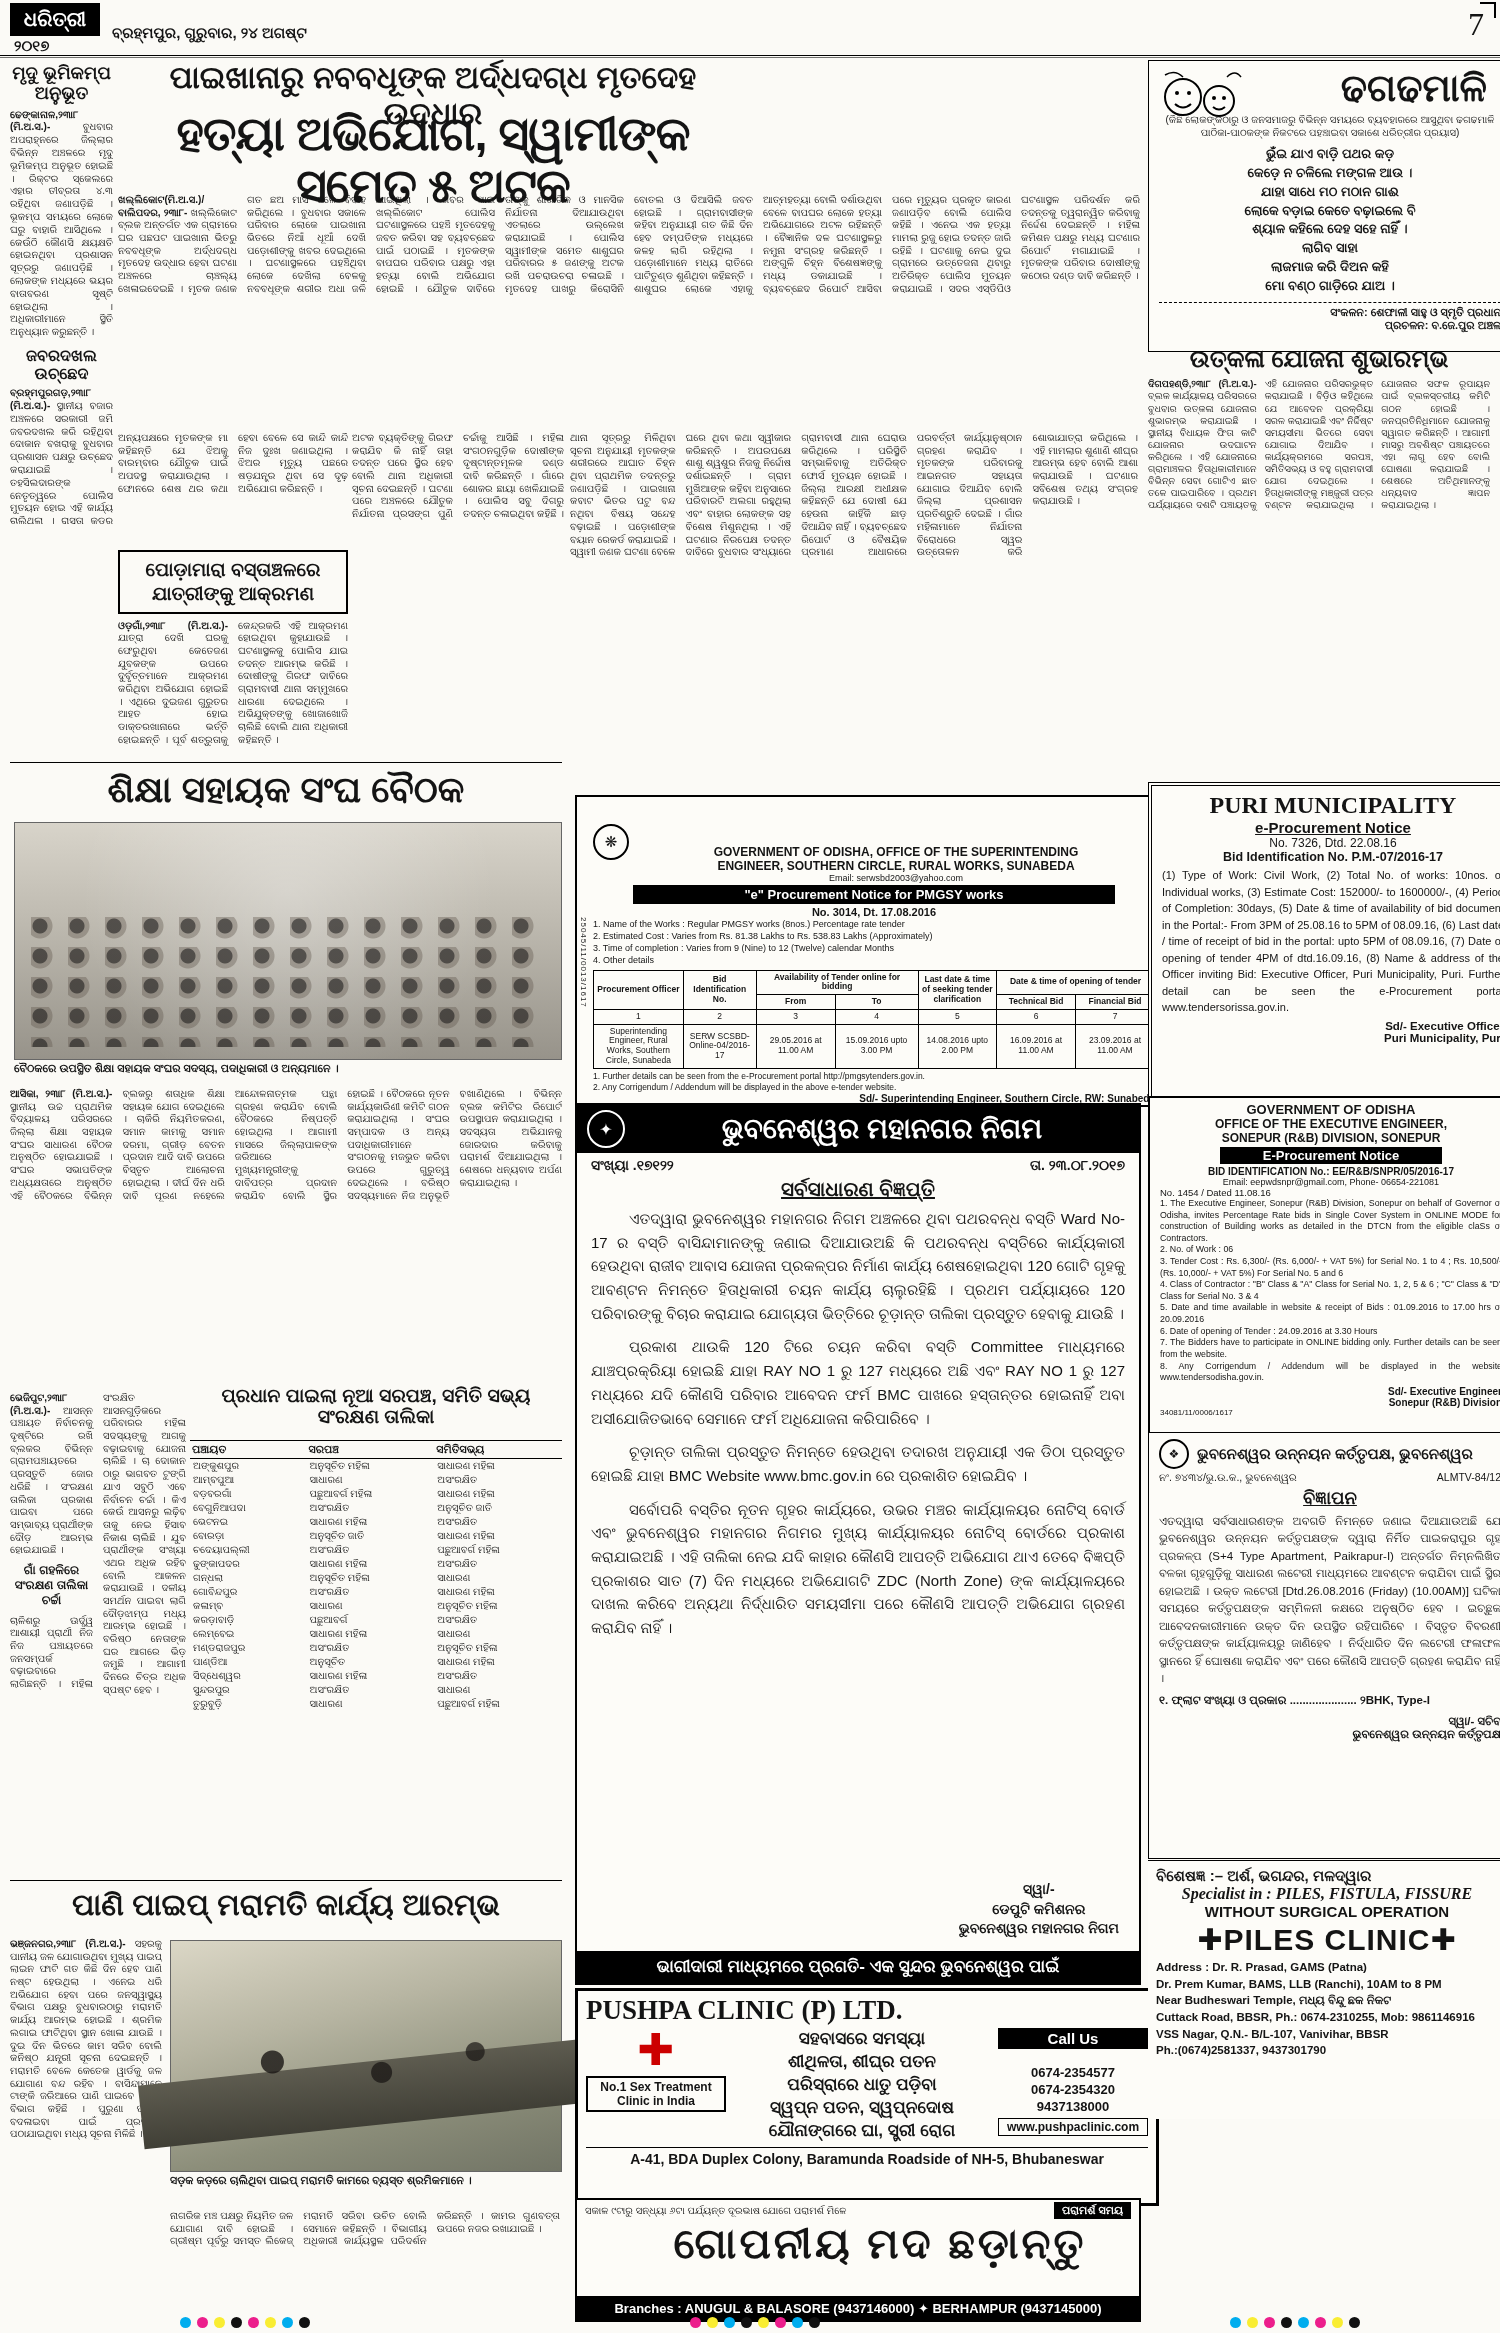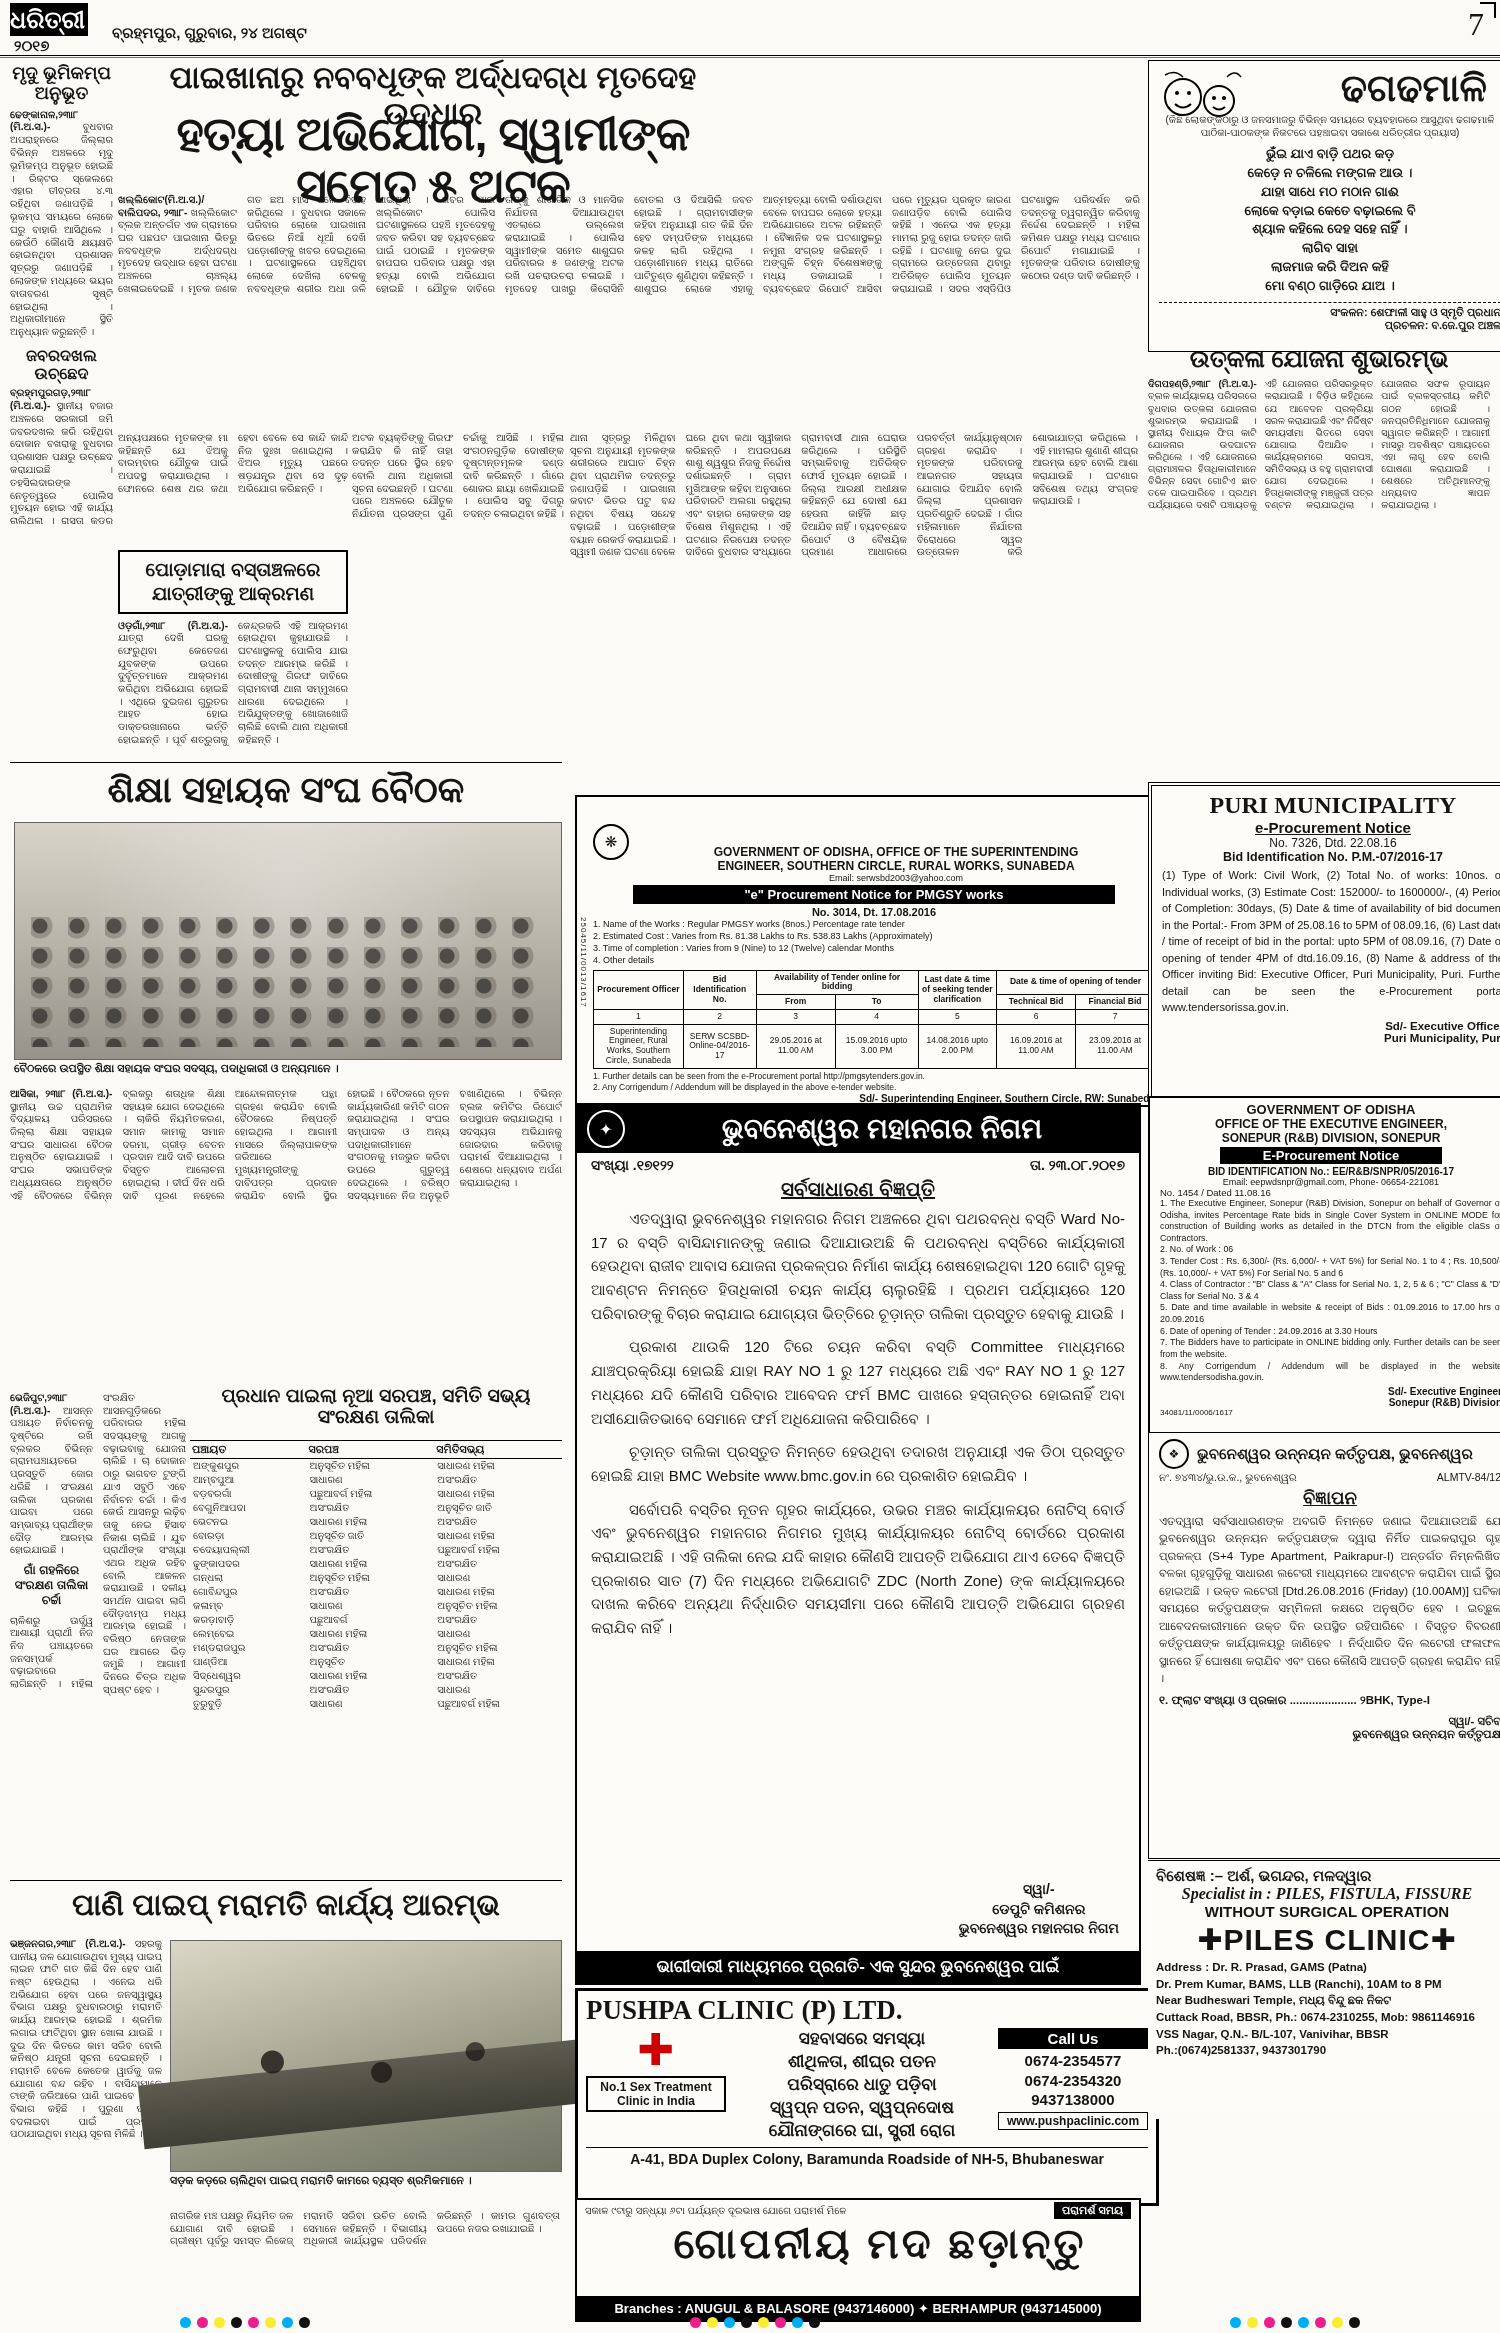--- a/index.html
+++ b/index.html
@@ -12,22 +12,22 @@
   .ovh{overflow:hidden;}
   .pre{white-space:pre-line;}
   .cols{column-gap:10px;font-size:10px;line-height:1.27;text-align:justify;overflow:hidden;}
   .c2{column-count:2;} .c3{column-count:3;} .c5{column-count:5;} .c8{column-count:8;}
   .body-sm{font-size:10px;line-height:1.28;text-align:justify;}
   .dl{font-weight:bold;}
   .rule{position:absolute;height:1px;background:#000;}
   
   .masthead{position:absolute;left:0;top:0;width:100%;height:55px;border-bottom:1px solid #000;background:#fbfaf6;}
   .mast2{position:absolute;left:0;top:57px;width:100%;height:1px;background:#000;opacity:.55;}
-  .logo-box{position:absolute;left:10px;top:3px;width:78px;height:33px;background:#000;color:#fff;
-            display:flex;align-items:center;justify-content:flex-start;font-weight:bold;font-size:24px;}
+  .logo-box{position:absolute;left:10px;top:3px;width:90px;height:33px;background:#000;color:#fff;
+            display:flex;align-items:center;justify-content:center;font-weight:bold;font-size:20px;}
   .year{position:absolute;left:14px;top:37px;font-size:15px;font-weight:bold;}
   .date-line{position:absolute;left:112px;top:24px;font-size:15px;font-weight:bold;}
   .pageno{position:absolute;right:16px;top:6px;font-size:32px;font-family:"Liberation Serif",serif;font-weight:300;}
   .cornermark{position:absolute;right:4px;top:2px;width:14px;height:14px;border-top:2px solid #000;border-right:2px solid #000;}
   
   .kicker{font-size:31px;font-weight:800;text-align:center;line-height:1.15;}
   .headline-xl{font-size:47px;font-weight:900;text-align:center;line-height:1.1;letter-spacing:-1px;}
   .h-sec{font-weight:900;text-align:center;line-height:1.1;}
   .boxed-head{border:2px solid #000;padding:6px 8px;font-size:19px;font-weight:800;text-align:center;line-height:1.25;margin:8px 0 6px;}
   
@@ -322,21 +322,21 @@
         <div style="font-size:44px;line-height:1;color:#c00;">✚</div>
         <div class="b" style="border:2px solid #000;font-size:12px;padding:2px;margin-top:4px;">No.1 Sex Treatment Clinic in India</div>
       </div>
       <div class="b pre" style="flex:1;font-size:17px;line-height:1.35;text-align:center;">ସହବାସରେ ସମସ୍ୟା
 ଶୀଥିଳତା, ଶୀଘ୍ର ପତନ
 ପରିସ୍ରାରେ ଧାତୁ ପଡ଼ିବା
 ସ୍ୱପ୍ନ ପତନ, ସ୍ୱପ୍ନଦୋଷ
 ଯୌନାଙ୍ଗରେ ଘା, ସ୍ତ୍ରୀ ରୋଗ</div>
       <div style="width:150px;text-align:center;">
         <div class="blackbar" style="font-size:15px;padding:2px;">Call Us</div>
-        <div class="b pre" style="font-size:15px;line-height:1.3;margin-top:2px;">0674-2354577
+        <div class="b pre" style="font-size:13px;line-height:1.3;margin-top:16px;">0674-2354577
 0674-2354320
 9437138000</div>
         <div class="b" style="border:1.5px solid #000;font-size:12px;padding:1px;margin-top:2px;">www.pushpaclinic.com</div>
       </div>
     </div>
     <div class="b c" style="border-top:1.5px solid #000;font-size:14px;padding-top:3px;margin-top:4px;">A-41, BDA Duplex Colony, Baramunda Roadside of NH-5, Bhubaneswar</div>
   </div>
 
   <div class="nbox ovh" style="left:575px;top:2198px;width:562px;height:120px;border:2px solid #000;">
     <div style="display:flex;justify-content:space-between;align-items:center;padding:2px 8px;">

